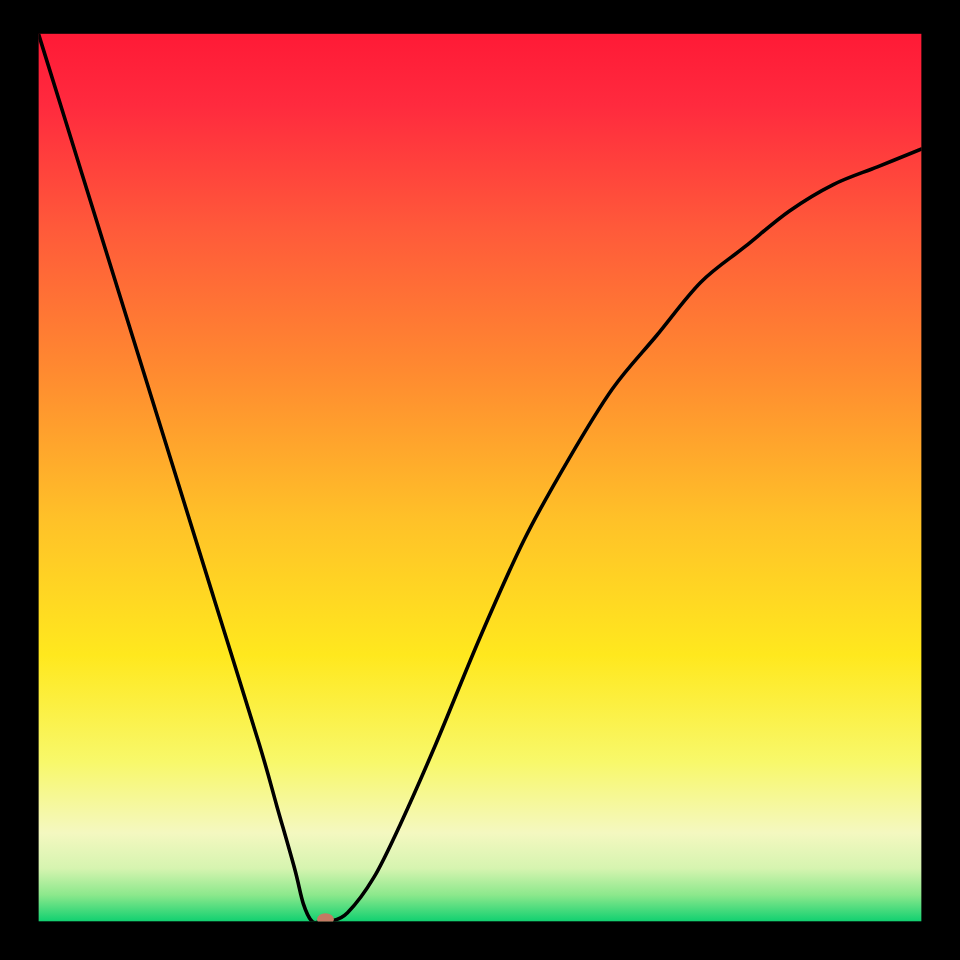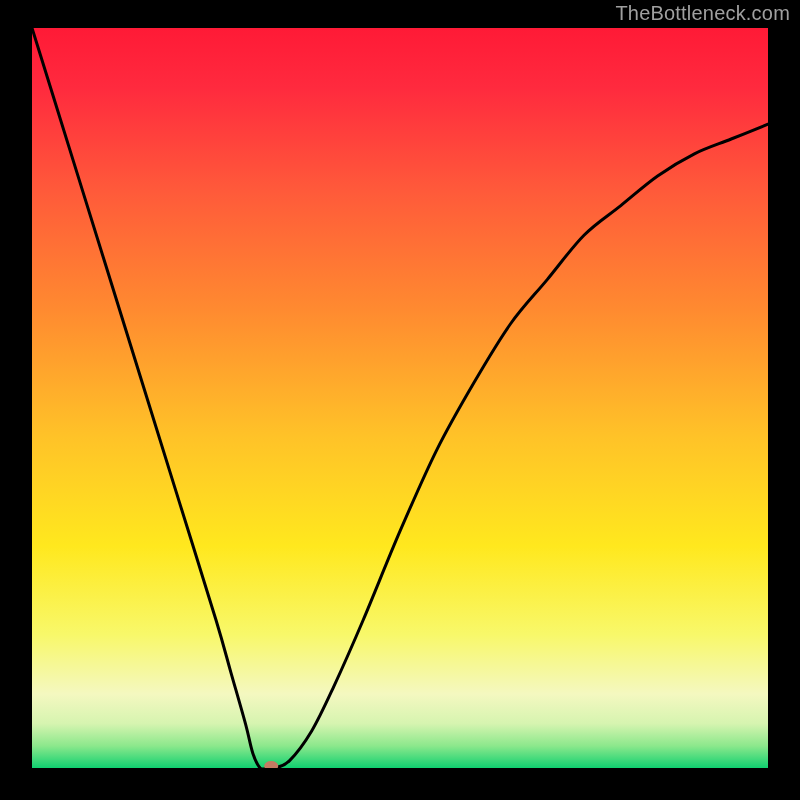--- a/index.html
+++ b/index.html
@@ -37,21 +37,20 @@
     height: 740px;
   }
   .plot svg {
     display: block;
   }
 </style>
 </head>
 <body>
 
 <div class="frame">
-  <div class="watermark">TheBottleneck.com</div>
 
   <div class="plot">
     <svg id="chart-svg" width="736" height="740" viewBox="0 0 736 740" preserveAspectRatio="none">
       <defs>
         <linearGradient id="bg-grad" x1="0" y1="0" x2="0" y2="1">
             <stop offset="0%" stop-color="#ff1a36"></stop>
             <stop offset="8%" stop-color="#ff2a3e"></stop>
             <stop offset="22%" stop-color="#ff5a3a"></stop>
             <stop offset="38%" stop-color="#ff8a30"></stop>
             <stop offset="55.00000000000001%" stop-color="#ffc228"></stop>

